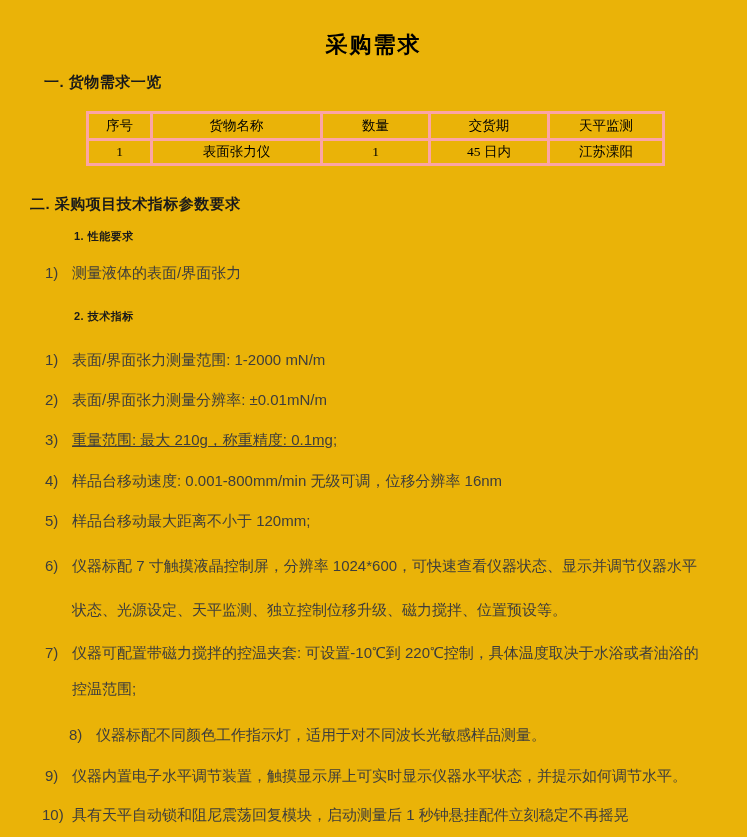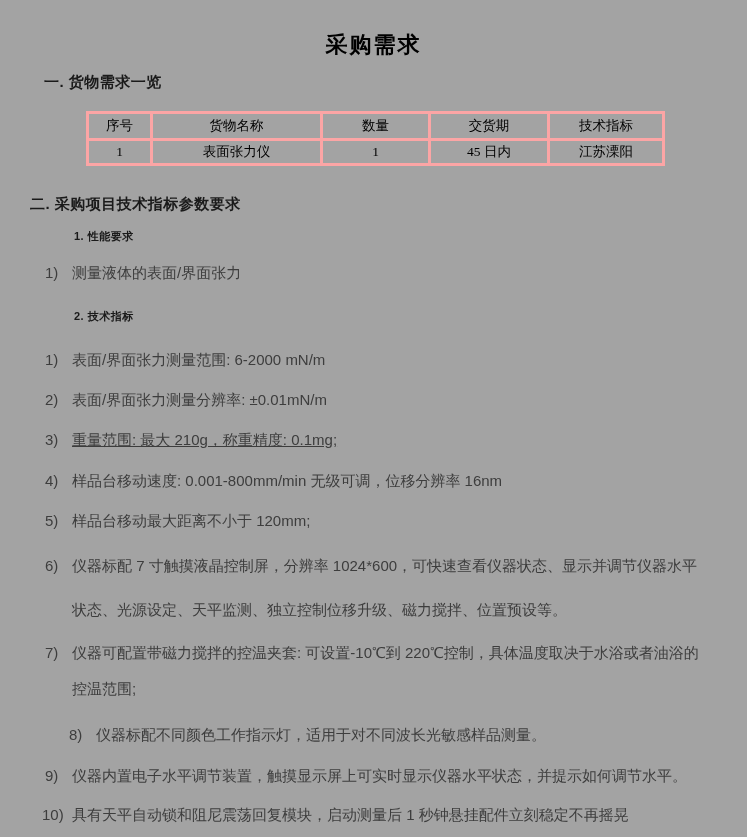--- a/index.html
+++ b/index.html
@@ -4,21 +4,21 @@
 <style>
   * { margin: 0; padding: 0; box-sizing: border-box; }
   html, body { background: #ffffff; }
   body {
     width: 747px; height: 837px;
     position: relative;
     overflow: hidden;
     font-family: "Liberation Sans", sans-serif;
     color: #3d3d3d;
   }
-  .page { position: absolute; inset: 0; background: #a3a3a3; }
+  .page { position: absolute; inset: 0; background: #eab308; }
 
   .doc-title {
     position: absolute; top: 30px; left: 0; width: 747px;
     text-align: center;
     font-family: "Liberation Serif", serif;
     font-size: 22px; font-weight: 700; color: #000000;
     letter-spacing: 2px;
   }
 
   .sec-heading {
@@ -84,21 +84,21 @@
         <col class="col-2">
         <col class="col-3">
         <col class="col-4">
     </colgroup>
     <tbody>
         <tr>
       <th>序号</th>
       <th>货物名称</th>
       <th>数量</th>
       <th>交货期</th>
-      <th>技术指标</th>
+      <th>天平监测</th>
     </tr>
     <tr>
       <td>1</td>
       <td>表面张力仪</td>
       <td>1</td>
       <td>45 日内</td>
       <td>江苏溧阳</td>
     </tr>
   </tbody>
     </table>
@@ -107,21 +107,21 @@
 
   <div class="sub-heading" style="left:74px; top:229px;">1. 性能要求</div>
 
   <div class="row" style="top:263px;">
     <span class="num">1)</span><span>测量液体的表面/界面张力</span>
   </div>
 
   <div class="sub-heading" style="left:74px; top:309px;">2. 技术指标</div>
 
   <div class="row" style="top:350px;">
-    <span class="num">1)</span><span>表面/界面张力测量范围: 6-2000 mN/m</span>
+    <span class="num">1)</span><span>表面/界面张力测量范围: 1-2000 mN/m</span>
   </div>
 
   <div class="row" style="top:390px;">
     <span class="num">2)</span><span>表面/界面张力测量分辨率: ±0.01mN/m</span>
   </div>
 
   <div class="row" style="top:430px;text-decoration:underline;">
     <span class="num">3)</span><span>重量范围: 最大 210g，称重精度: 0.1mg;</span>
   </div>
 

